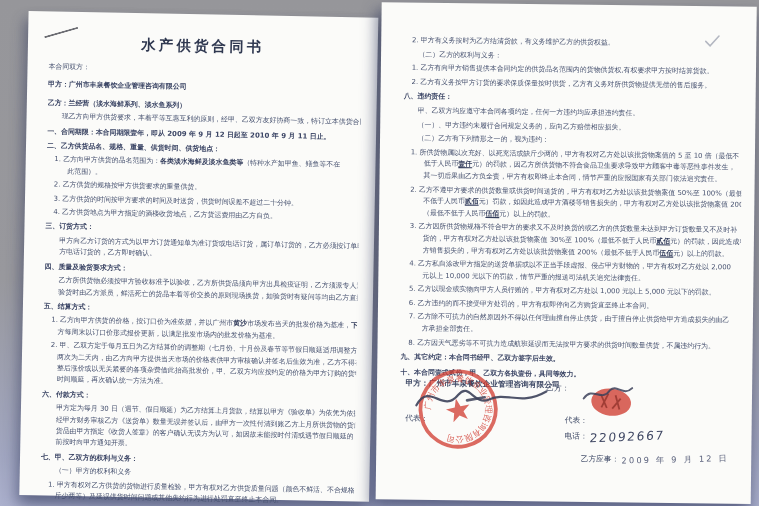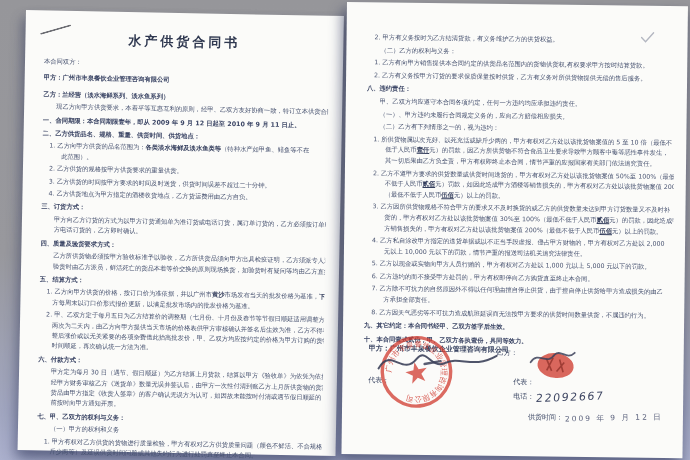--- a/index.html
+++ b/index.html
@@ -164,15 +164,15 @@
     <path d="M2,16 C10,4 18,20 26,8 C32,2 38,14 46,6" fill="none" stroke="#3c415a" stroke-width="1.8" stroke-linecap="round" opacity="0.85"></path>
   </svg>
 
   <div class="sig-label" style="left:171px;top:373px;">代表：</div>
 
   <div class="sig-label" style="left:171px;top:386px;">
     <span>电话：</span><span class="hand-phone">22092667</span>
   </div>
 
   <div class="sig-label" style="left:186px;top:408px;">
-    <span>供货时间：</span><span class="hand-date">2009 年 9 月 12 日</span>
+    <span>乙方应事：</span><span class="hand-date">2009 年 9 月 12 日</span>
   </div>
 </div>
 
 </body></html>

